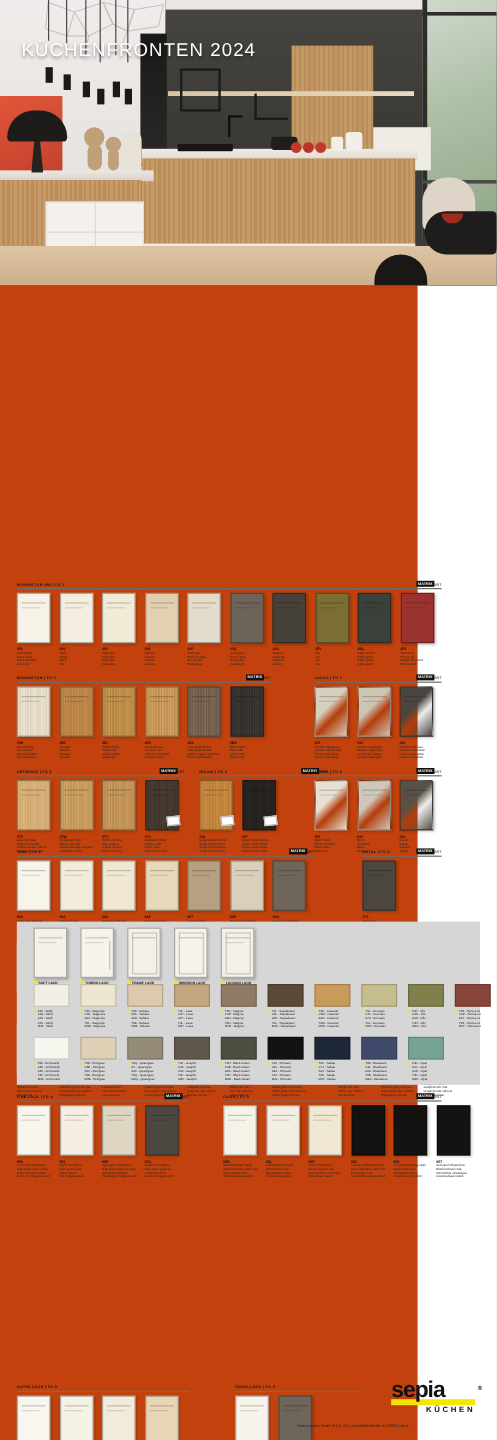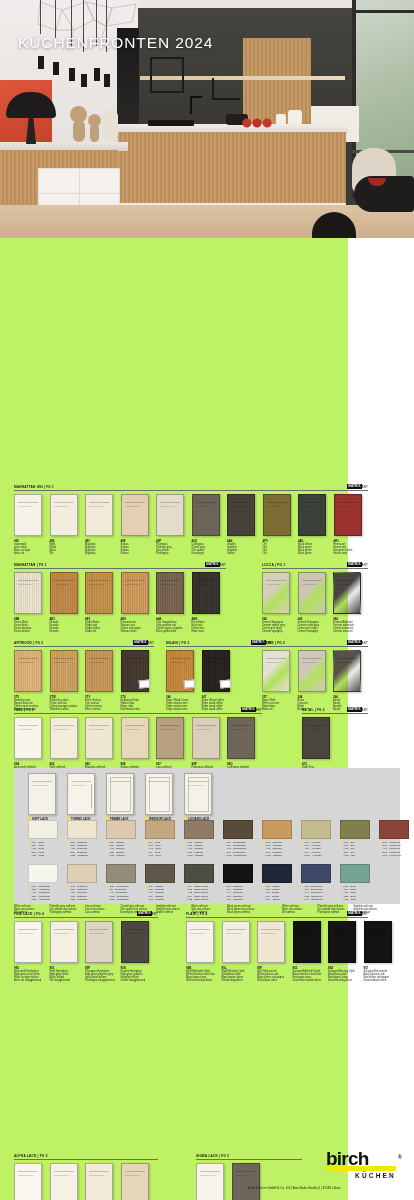--- a/index.html
+++ b/index.html
@@ -1,17 +1,17 @@
 <!DOCTYPE html>
 <html><head>
 <meta charset="utf-8">
 <style>
   html,body{margin:0;padding:0;background:#fff;}
   body{width:414px;height:1200px;font-family:"Liberation Sans",sans-serif;color:#1a1a1a;overflow:hidden;}
-  .page{position:relative;width:348px;height:1200px;background:#bef264;}
+  .page{position:relative;width:348px;height:1200px;background:#c2410c;}
 
   
   .hero{position:relative;width:414px;height:238px;overflow:hidden;background:#3b3a38;}
   .hero-photo{position:absolute;inset:0;}
   .wall-left{position:absolute;left:0;top:0;width:138px;height:150px;background:linear-gradient(180deg,#efeceb 0%,#e6e2df 100%);}
   .wall-dark{position:absolute;left:138px;top:8px;width:220px;height:122px;background:linear-gradient(180deg,#46443f 0%,#3a3834 100%);}
   .wall-top{position:absolute;left:138px;top:0;width:276px;height:12px;background:#e9e6e3;}
   .glassdoor{position:absolute;left:117px;top:28px;width:22px;height:110px;background:linear-gradient(180deg,#191917,#2b2a28);}
   .window{position:absolute;left:352px;top:0;width:62px;height:198px;background:linear-gradient(160deg,#cfd8cc 0%,#aebfa6 45%,#8fa687 100%);}
   .win-frame-v{position:absolute;left:352px;top:0;width:4px;height:198px;background:#2e2d2b;}
@@ -1540,20 +1540,20 @@
             <div class="chip-row nodot">
               <span>M4K - Opal</span>
             </div>
           </div>
         </div>
       </div>
     </div>
 
   <div class="logo" style="left:326px;top:1150px;">
     <div class="logo-word">
-      <span>birch</span>
+      <span>sepia</span>
       <span class="logo-reg">®</span>
     </div>
     <div class="logo-bar"></div>
     <div class="logo-sub">KÜCHEN</div>
   </div>
   <div class="addr" style="left:248px;top:1186px;">Nolte Küchen GmbH &amp; Co. KG  |  Anni-Nolte-Straße 4  |  32584 Löhne</div>
 </div>
 
 </body></html>

